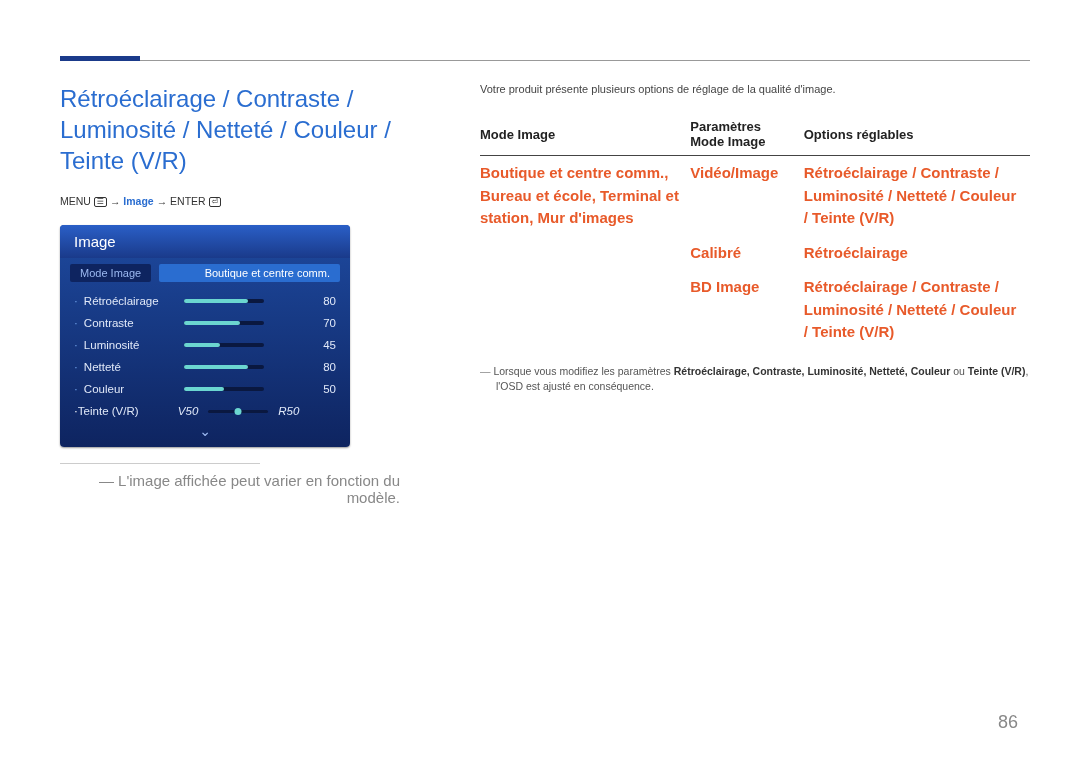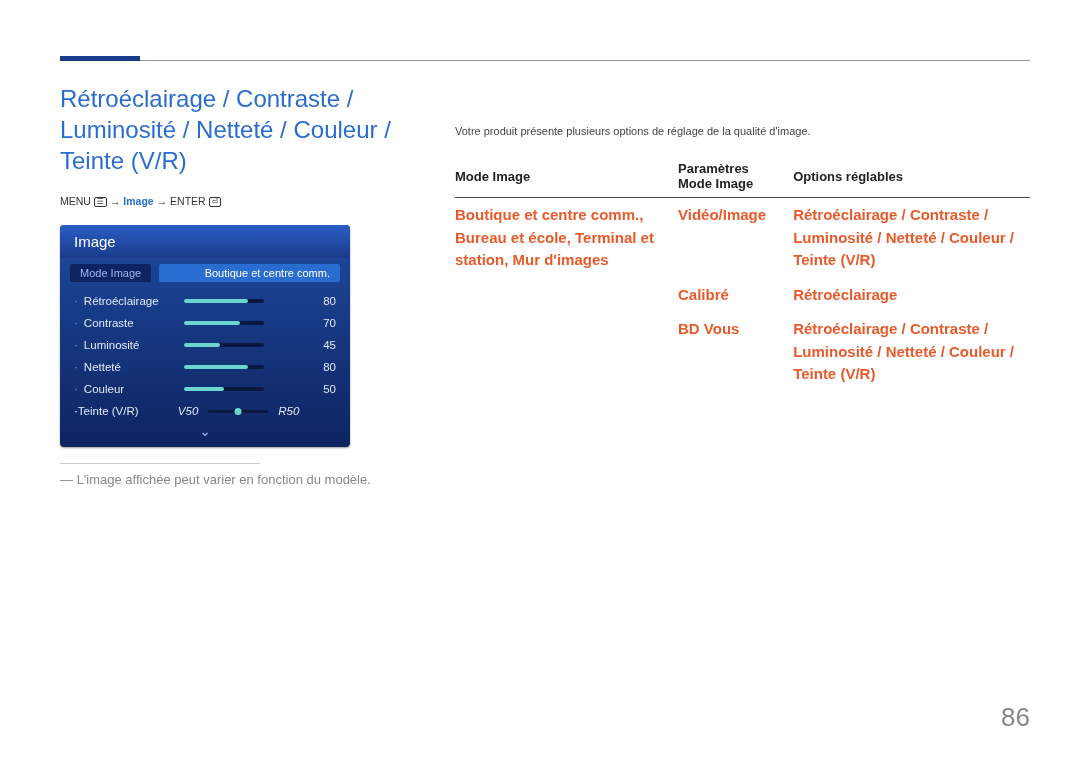--- a/index.html
+++ b/index.html
@@ -21,21 +21,21 @@
   }
   .accent-bar {
     width: 80px;
     height: 5px;
     background: #1a3a8a;
     margin-top: -5px;
     margin-bottom: 22px;
   }
   .cols {
     display: flex;
-    gap: 55px;
+    gap: 80px;
   }
   .left {
     width: 340px;
     flex-shrink: 0;
   }
   .right {
     flex: 1;
   }
   h1.title {
     color: #2a6dd0;
@@ -156,30 +156,30 @@
     color: #9bb8f0;
     padding: 2px 0 8px;
     font-size: 14px;
   }
   .divider-thin {
     border-top: 1px solid #ccc;
     margin: 16px 0 8px;
     width: 200px;
   }
   .footnote {
-    font-size: 13px;
+    font-size: 15px;
     color: #888;
+    text-align: right;
   }
   .footnote::before { content: "― "; }
   
   .intro {
     font-size: 11px;
     color: #444;
     margin-bottom: 20px;
-    margin-top: 42px;
   }
   table.opts {
     width: 100%;
     border-collapse: collapse;
     font-size: 11px;
   }
   table.opts th {
     text-align: left;
     font-weight: bold;
     color: #222;
@@ -208,22 +208,22 @@
     line-height: 1.5;
   }
   .notes li::before {
     content: "―  ";
     color: #888;
   }
   .notes b { font-weight: bold; color: #333; }
   .page-num {
     position: absolute;
     bottom: 30px;
-    right: 50px;
-    font-size: 26px;
+    right: 62px;
+    font-size: 18px;
     color: #888;
     font-weight: 300;
   }
 </style>
 </head>
 <body>
 
 <div class="page">
   <div class="top-rule"></div>
   <div class="accent-bar"></div>
@@ -335,25 +335,28 @@
               <td>Vidéo/Image</td>
               <td>Rétroéclairage / Contraste / Luminosité / Netteté / Couleur / Teinte (V/R)</td>
             </tr>
             <tr>
               <td></td>
               <td>Calibré</td>
               <td>Rétroéclairage</td>
             </tr>
             <tr>
               <td></td>
-              <td>BD Vous</td>
+              <td>BD Image</td>
               <td>Rétroéclairage / Contraste / Luminosité / Netteté / Couleur / Teinte (V/R)</td>
             </tr>
           </tbody>
       </table>
 
       <ul class="notes">
+        <li>
+          <span>Lorsque vous modifiez les paramètres </span><b>Rétroéclairage, Contraste, Luminosité, Netteté, Couleur</b><span> ou </span><b>Teinte (V/R)</b><span>, l'OSD est ajusté en conséquence.</span>
+        </li>
       </ul>
     </div>
   </div>
 </div>
 
 <div class="page-num">86</div>
 
 </body></html>

